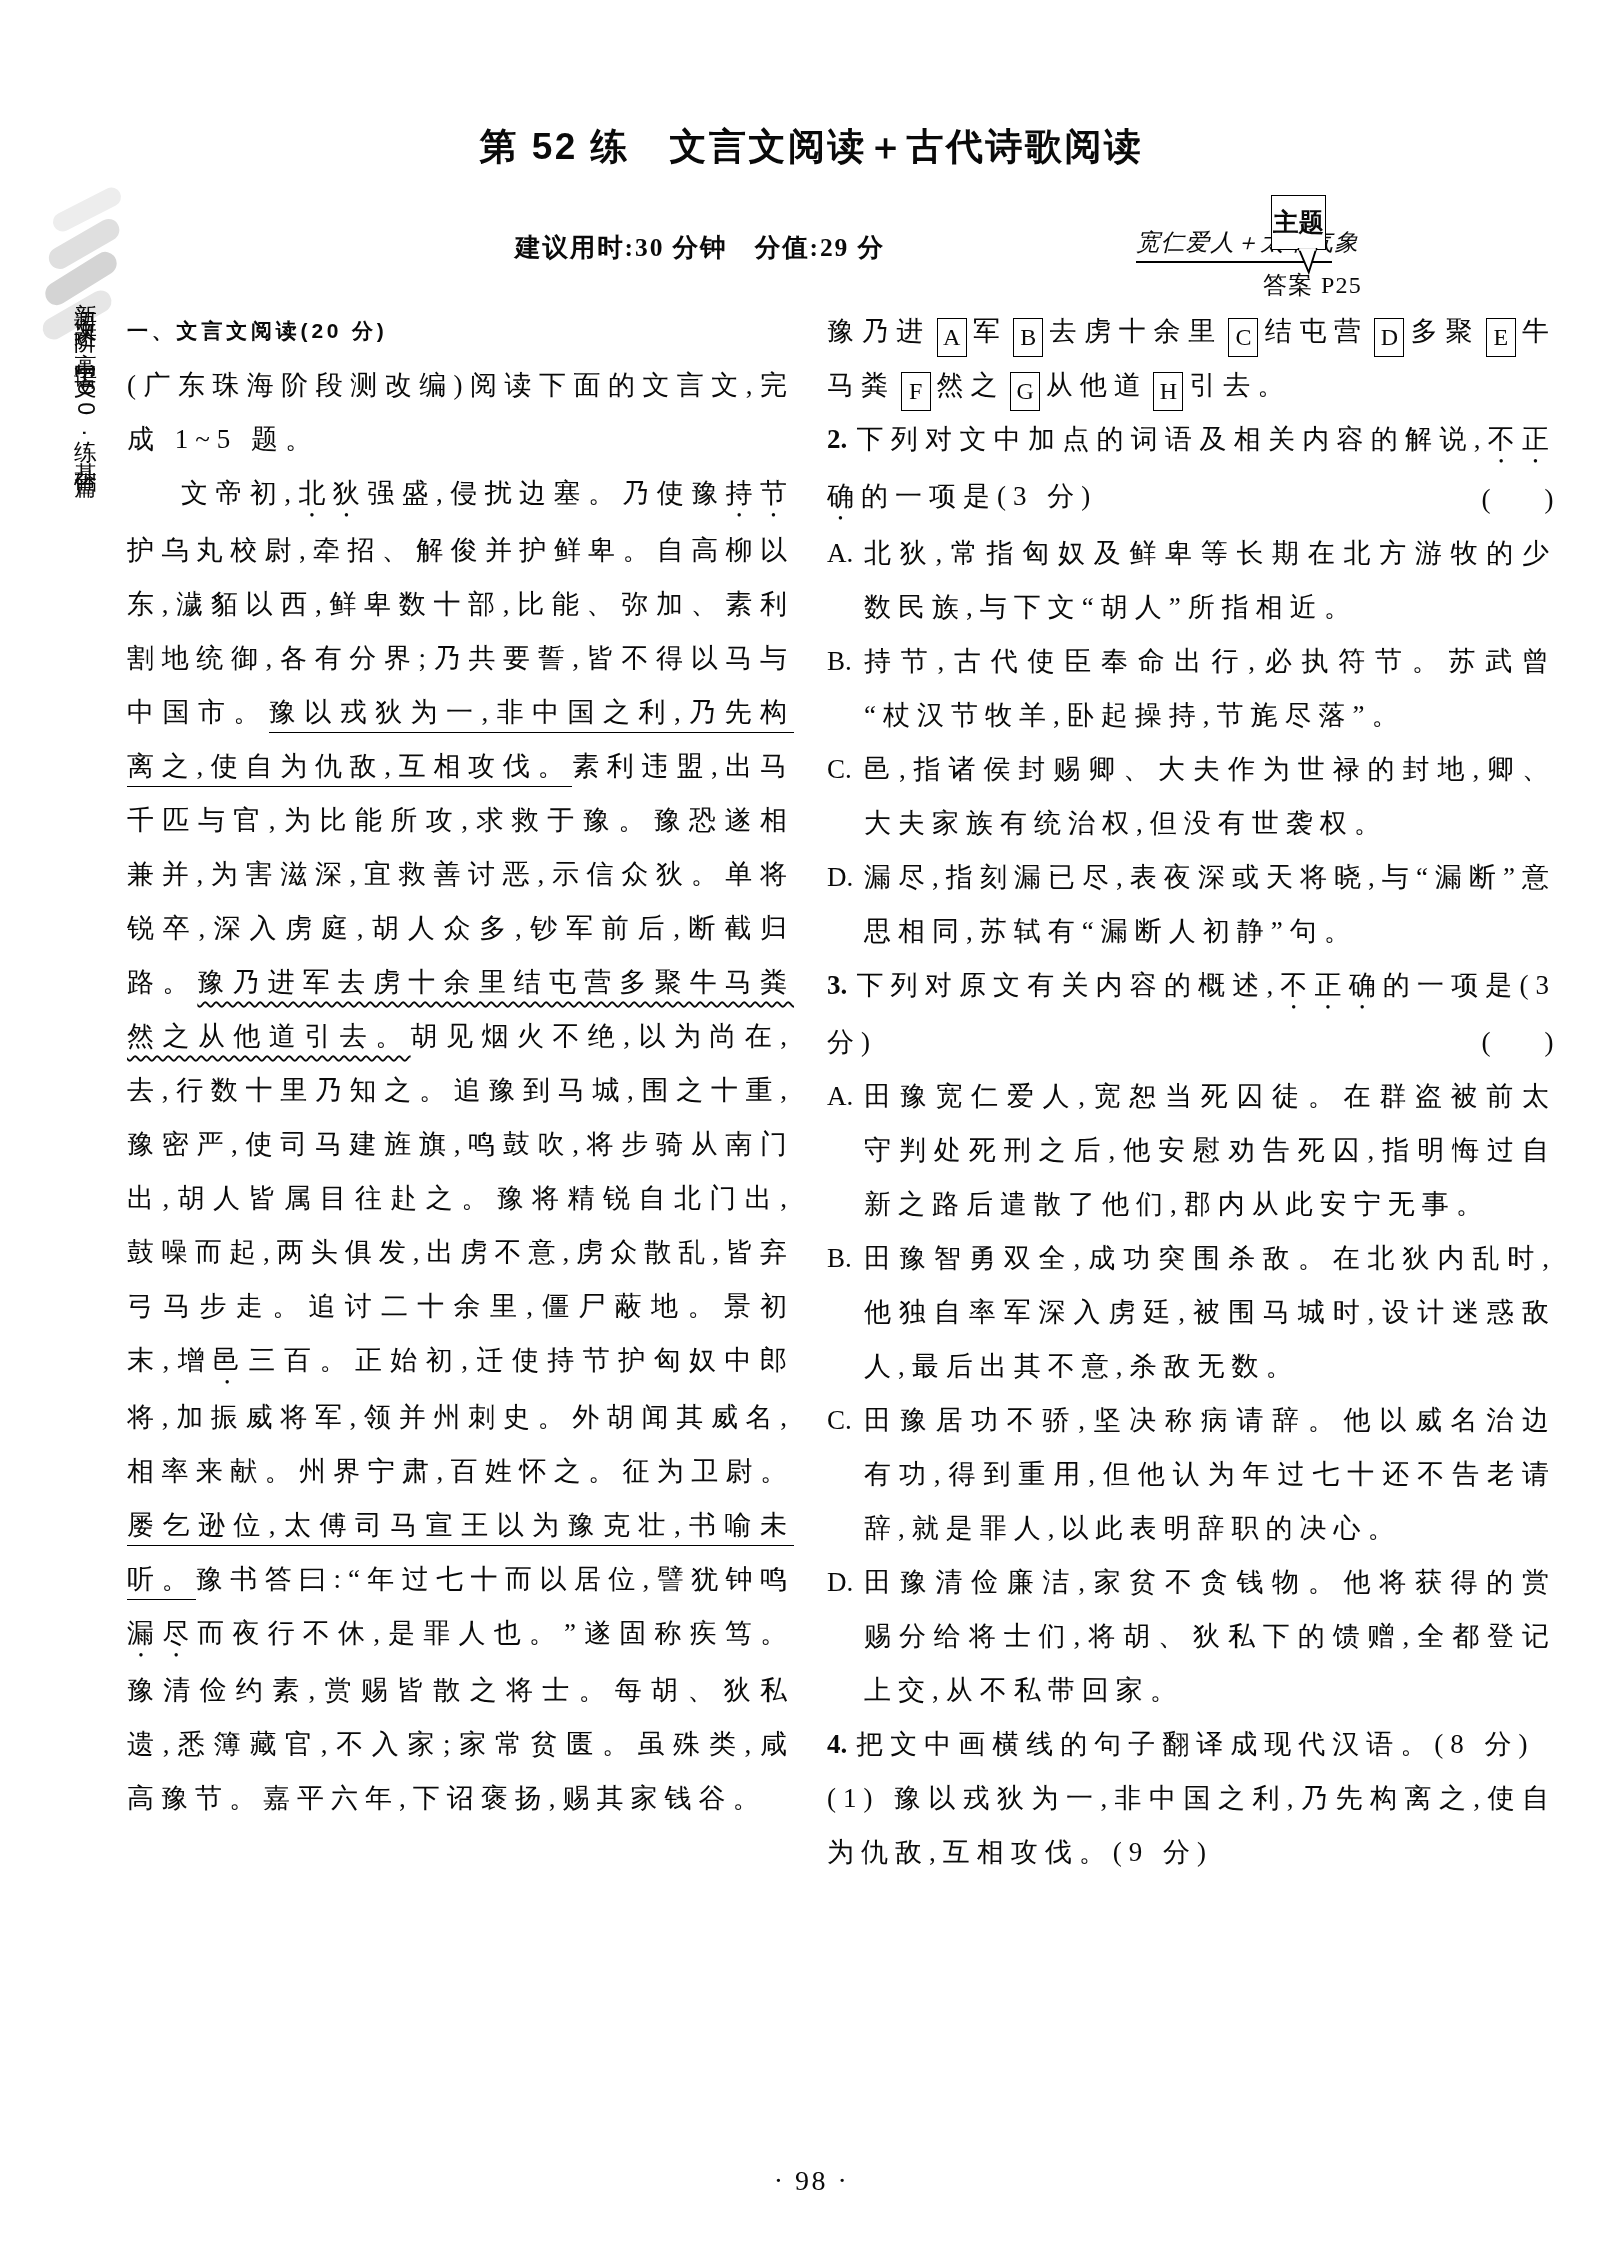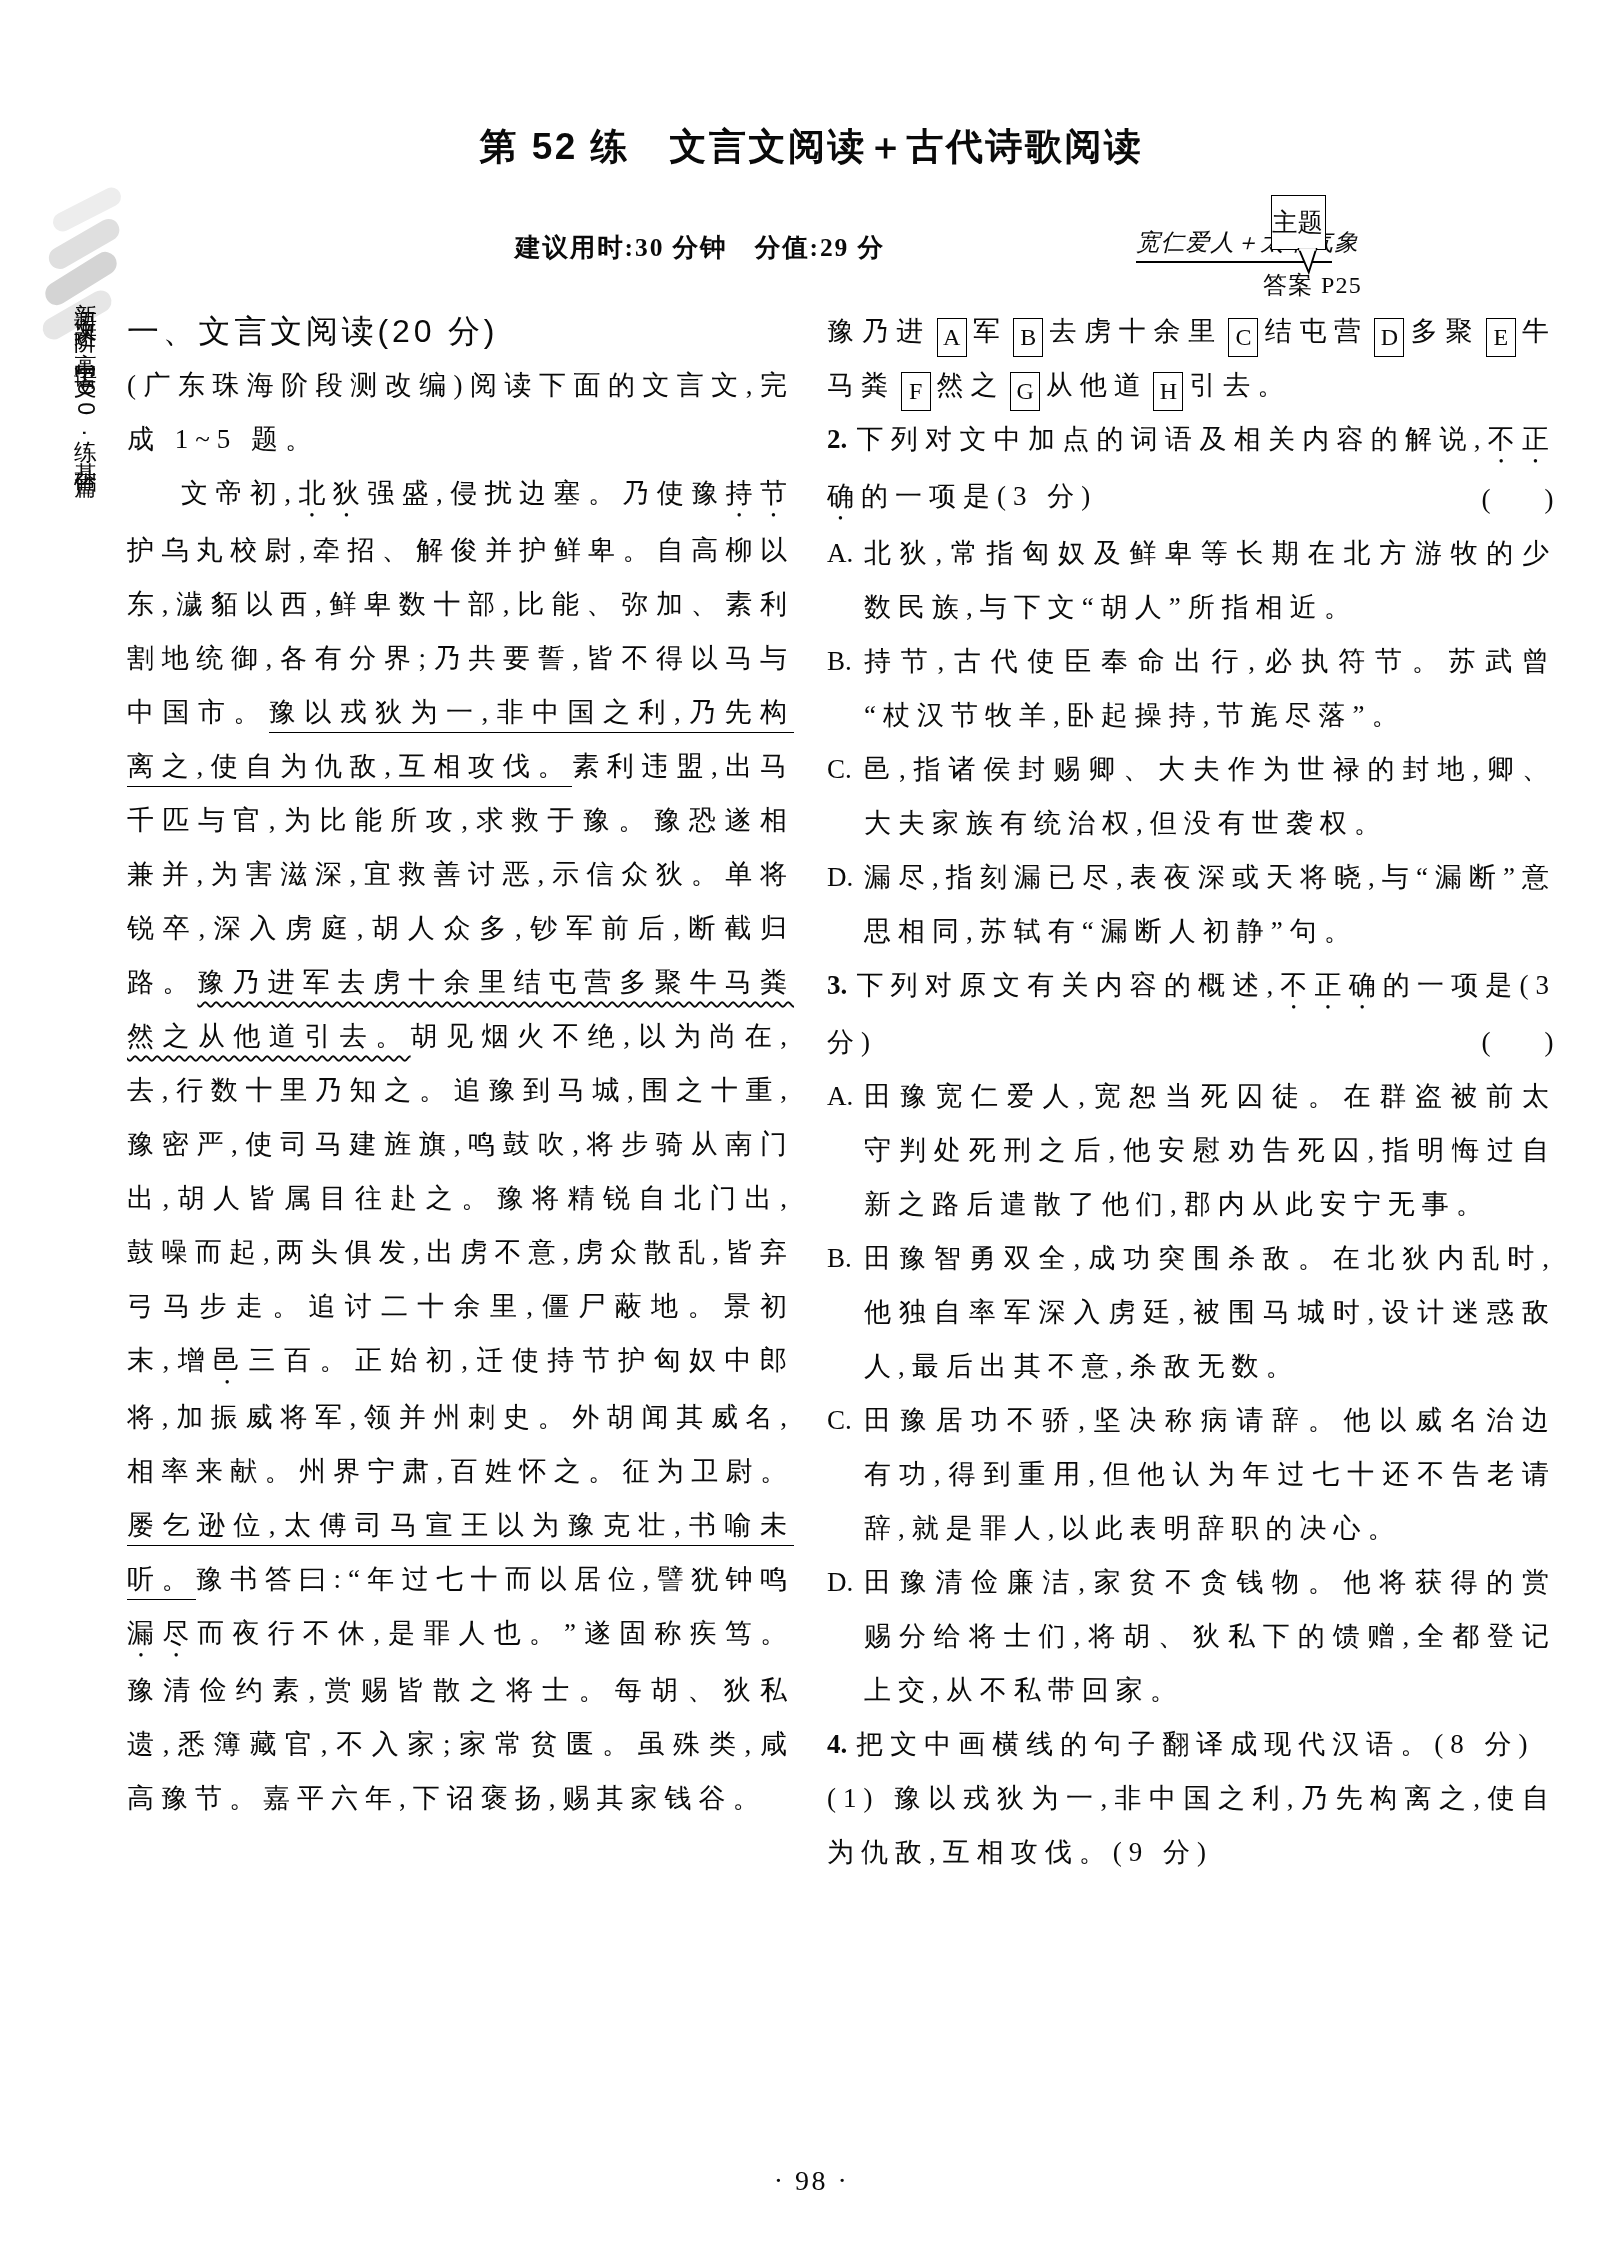--- a/index.html
+++ b/index.html
@@ -8,40 +8,40 @@
 
   
   .page-title{position:absolute;top:122px;left:0;width:100%;text-align:center;
               font-family:"Liberation Sans","DejaVu Sans",sans-serif;
               font-weight:bold;font-size:37px;letter-spacing:2.5px;}
   .exam-meta{position:absolute;top:230px;left:515px;font-size:25.5px;font-weight:bold;letter-spacing:1.9px;}
 
   .theme-block{position:absolute;left:1136px;top:195px;width:210px;height:111px;}
   .theme-text{position:absolute;left:0;top:30.5px;font-size:23.5px;font-style:italic;letter-spacing:1.3px;white-space:nowrap;}
   .theme-bubble{position:absolute;left:135px;top:0;width:53px;height:53px;border:1.9px solid #000;
-                background:#fff;text-align:left;line-height:53px;font-size:25.5px;font-weight:normal;letter-spacing:0;}
+                background:#fff;text-align:center;line-height:53px;font-size:25.5px;font-weight:bold;letter-spacing:0;}
   .theme-rule{position:absolute;left:0;top:66px;width:196px;border-top:2.5px solid #000;height:0;}
   .theme-tail{position:absolute;left:160px;top:53px;width:25.5px;height:27px;}
   .answer-ref{position:absolute;left:127px;top:74px;font-size:24px;letter-spacing:1.3px;white-space:nowrap;}
 
   
   .deco{position:absolute;border-radius:11.5px;}
   .deco1{left:50px;top:200px;width:74px;height:19px;background:#ededed;transform:rotate(-27deg);}
   .deco2{left:45px;top:233px;width:78px;height:21.6px;background:#dfdfdf;transform:rotate(-30deg);}
   .deco3{left:41px;top:267px;width:80px;height:23px;background:#d4d4d4;transform:rotate(-32deg);}
   .deco4{left:39px;top:304px;width:76px;height:21.6px;background:#e6e6e6;transform:rotate(-30deg);}
   .sidebar-series{position:absolute;left:71px;top:285px;writing-mode:vertical-rl;text-orientation:mixed;
                   font-size:23px;letter-spacing:7px;font-family:"Liberation Sans","DejaVu Sans",sans-serif;}
 
   
   .col{position:absolute;top:304px;font-size:27px;line-height:54px;letter-spacing:7px;text-align:justify;}
   .col-left{left:127px;width:667px;}
   .col-right{left:827px;width:729px;}
   .col p{margin:0;}
-  .section-heading{margin:0;font-size:32px;font-weight:normal;line-height:54px;letter-spacing:3.8px;
+  .section-heading{margin:0;font-size:21px;font-weight:bold;line-height:54px;letter-spacing:3.8px;
                    font-family:"Liberation Sans","DejaVu Sans",sans-serif;}
   .para{text-indent:2em;}
   .src{text-align:right;text-indent:0;}
 
   .dots{text-emphasis:filled dot;-webkit-text-emphasis:filled dot;
         text-emphasis-position:under right;-webkit-text-emphasis-position:under right;}
   .uline{border-bottom:1.9px solid #000;padding-bottom:4.5px;}
   .wavy{text-decoration-line:underline;text-decoration-style:wavy;
         text-decoration-thickness:1.6px;text-underline-offset:9.5px;}
 

